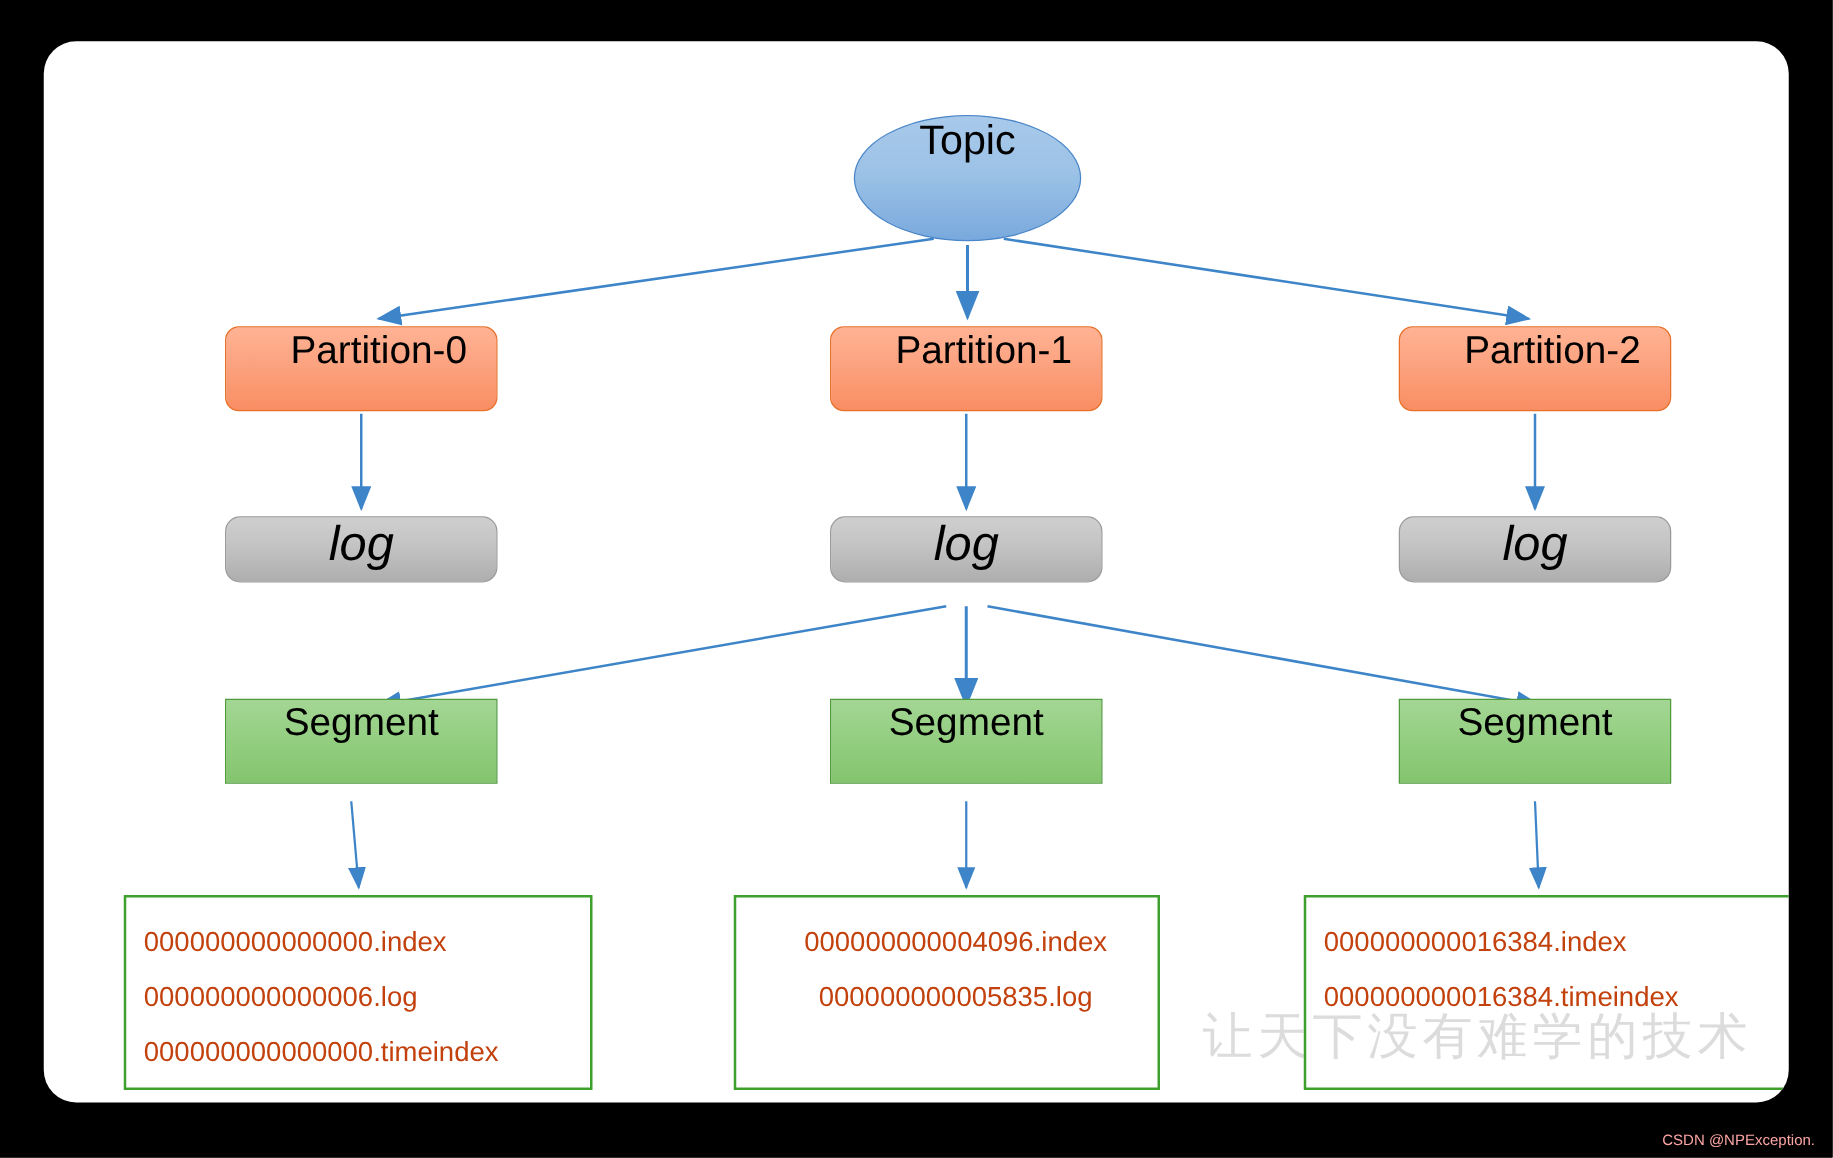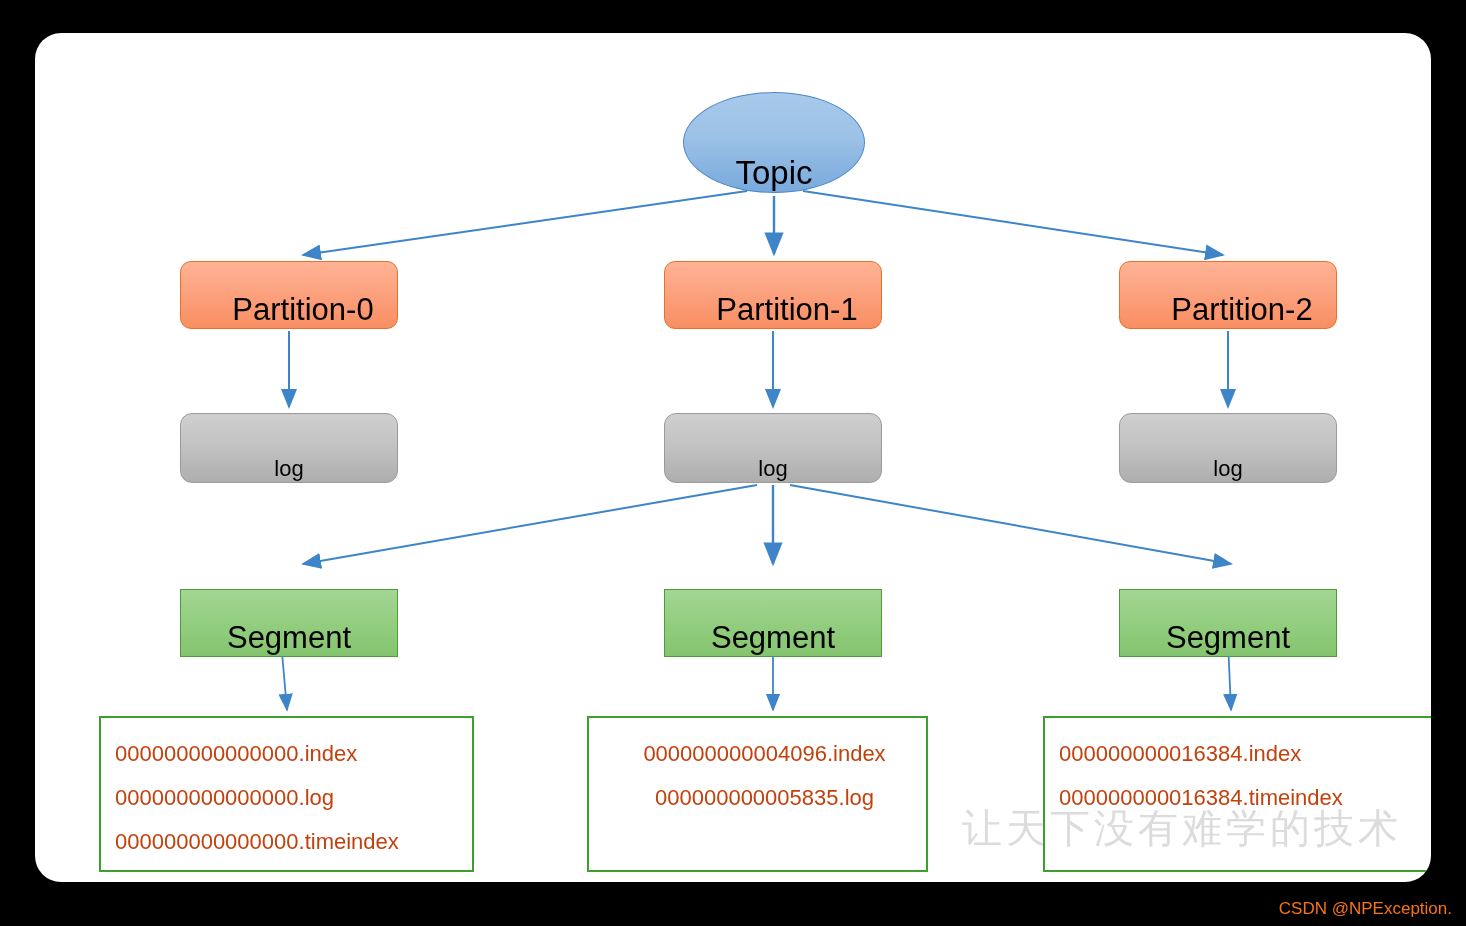--- a/index.html
+++ b/index.html
@@ -57,21 +57,21 @@
     left: 0; top: 0;
     width: 1466px;
     height: 926px;
     pointer-events: none;
   }
 
   
   .node {
     position: absolute;
     display: flex;
-    align-items: flex-end;
+    align-items: flex-start;
     justify-content: center;
     box-sizing: border-box;
     color: #000000;
     white-space: nowrap;
   }
 
   .topic-node {
     left: 648px;
     top: 59px;
     width: 182px;
@@ -89,29 +89,30 @@
     border-radius: 11px;
     background: linear-gradient(180deg, #ffb394 0%, #fca482 40%, #f98e62 100%);
     border: 1.6px solid #e8712a;
     font-size: 31px;
     padding-left: 28px;
   }
 
   .log-node {
     top: 380px;
     width: 218px;
-    height: 70px;
+    height: 53px;
     border-radius: 12px;
     background: linear-gradient(180deg, #cfcfcf 0%, #c3c3c3 45%, #aeaeae 100%);
     border: 1.6px solid #9a9a9a;
-    font-size: 22px;
+    font-size: 39px;
+    font-style: italic;
   }
 
   .segment-node {
-    top: 556px;
+    top: 526px;
     width: 218px;
     height: 68px;
     border-radius: 0;
     background: linear-gradient(180deg, #a3d694 0%, #93ce80 50%, #84c46e 100%);
     border: 1.8px solid #4f9b3c;
     font-size: 31px;
   }
 
   
   .col-0 { left: 145px; }
@@ -138,22 +139,22 @@
     color: #c2410c;
     white-space: nowrap;
     font-family: "Liberation Sans", "DejaVu Sans", sans-serif;
   }
 
   
   #credit {
     position: absolute;
     right: 14px;
     bottom: 7px;
-    color: #f97316;
-    font-size: 17px;
+    color: #fca5a5;
+    font-size: 12px;
     font-family: "Liberation Sans", "DejaVu Sans", sans-serif;
     white-space: nowrap;
   }
 </style>
 </head>
 <body>
 
 <div id="canvas">
 
   <div id="card">
@@ -217,21 +218,21 @@
     </div>
     <div class="node segment-node col-1">
       <span>Segment</span>
     </div>
     <div class="node segment-node col-2">
       <span>Segment</span>
     </div>
 
     <div class="files-box fb-0">
       <div class="file-line">000000000000000.index</div>
-      <div class="file-line">000000000000000.log</div>
+      <div class="file-line">000000000000006.log</div>
       <div class="file-line">000000000000000.timeindex</div>
     </div>
 
     <div class="files-box fb-1">
       <div class="file-line">000000000004096.index</div>
       <div class="file-line">000000000005835.log</div>
     </div>
 
     <div class="files-box fb-2">
       <div class="file-line">000000000016384.index</div>

